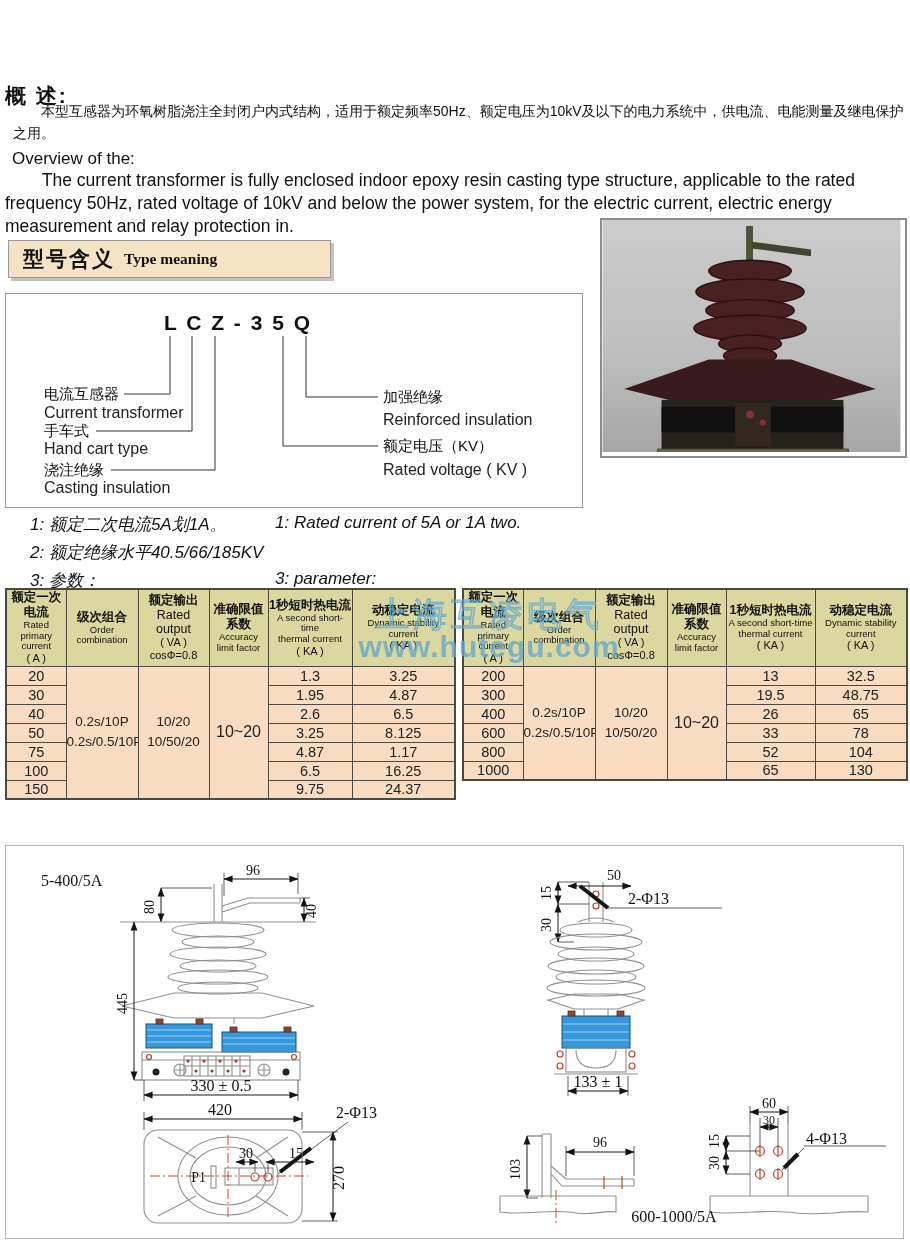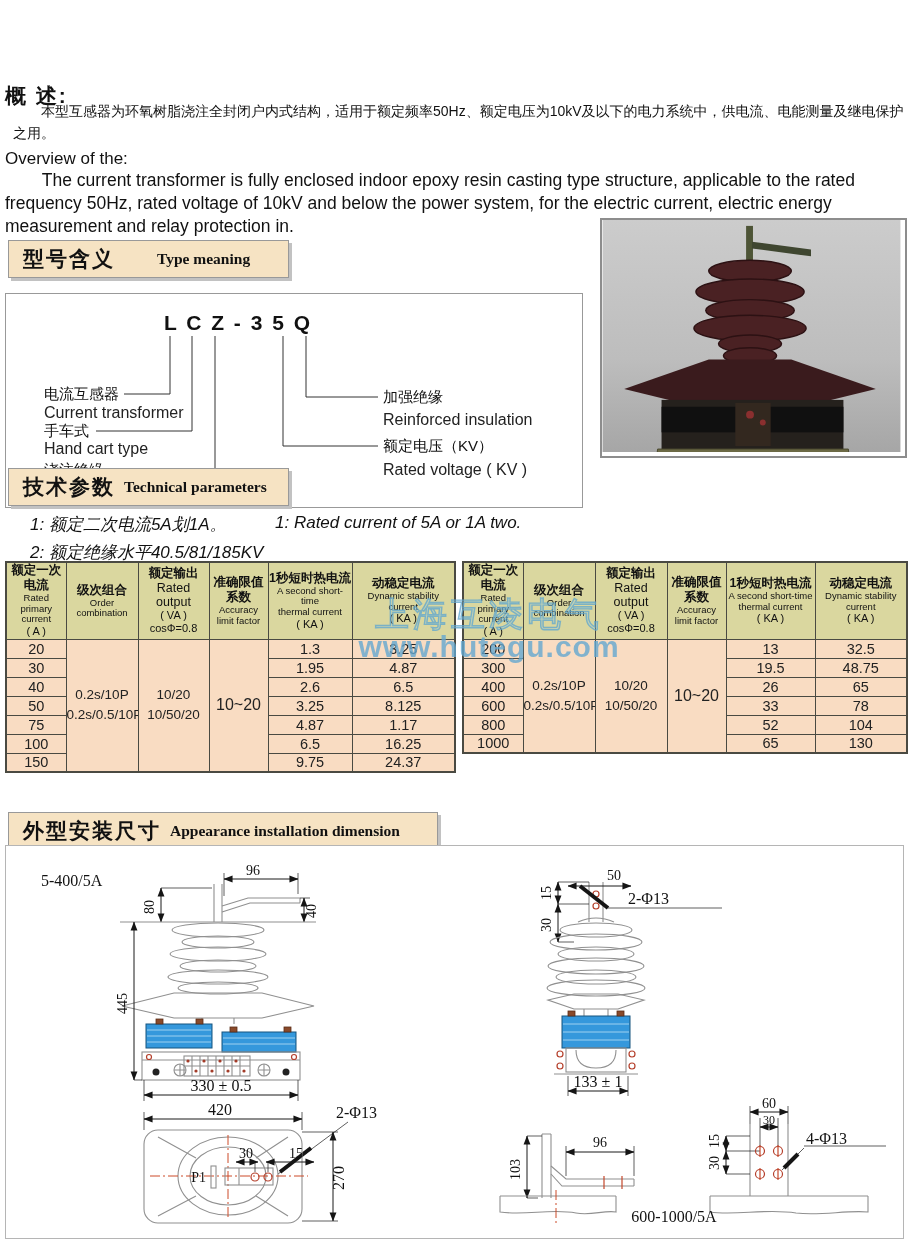--- a/index.html
+++ b/index.html
@@ -7,48 +7,48 @@
   .page{position:absolute;left:0;top:0;width:910px;height:1254px;background:#fff;overflow:hidden;}
 
   
   .title-line{position:absolute;left:145px;color:#1467ad;font-weight:800;font-size:36px;line-height:38px;white-space:nowrap;}
   #title-zh{top:6px;}
   #title-en{top:44px;letter-spacing:1px;}
 
   
   .ov-head-zh{position:absolute;left:5px;top:82px;font-size:21px;font-weight:bold;letter-spacing:2px;}
   .zh-para{position:absolute;left:5px;top:92px;width:901px;font-size:14px;line-height:22px;text-indent:2em;margin:8px;}
-  .ov-head-en{position:absolute;left:5px;top:149px;font-size:17px;}
+  .ov-head-en{position:absolute;left:12px;top:149px;font-size:17px;}
   .en-para{position:absolute;left:5px;top:169px;width:898px;font-size:17.5px;line-height:23px;text-indent:2.1em;margin:0;}
 
   
   .badge{position:absolute;height:38px;background:#f6e3c3;border:1px solid #999;box-shadow:3px 3px 0 #c2c2c2;display:flex;align-items:center;padding-left:14px;box-sizing:border-box;}
   .badge .bz{font-size:21px;font-weight:bold;letter-spacing:2px;}
   .badge .be{font-size:15.5px;font-weight:bold;font-family:"Liberation Serif",serif;margin-left:9px;white-space:nowrap;}
-  #badge-type{left:8px;top:240px;width:281px;gap:33px;}
+  #badge-type{left:8px;top:240px;width:323px;}
   #badge-tech{left:8px;top:468px;width:281px;}
   #badge-dims{left:8px;top:812px;width:430px;}
 
   
   .diagram-box{position:absolute;left:5px;top:293px;width:578px;height:215px;border:1px solid #999;box-sizing:border-box;}
   .tm-model{font-size:21px;font-weight:bold;fill:#111;letter-spacing:2px;}
   .tz{font-size:15px;fill:#111;}
   .te{font-size:16px;fill:#222;}
   .tm-line{stroke:#333;stroke-width:1;fill:none;}
 
   
   .photo{position:absolute;left:600px;top:218px;width:303px;height:236px;border:2px solid #8d8d8d;}
 
   
   .note{position:absolute;font-size:17px;white-space:nowrap;font-style:italic;}
   .note.zh{left:30px;}
   .note.en{left:275px;}
 
   
-  .ptable{position:absolute;top:561px;border-collapse:collapse;table-layout:fixed;border:2px solid #4a4a42;}
+  .ptable{position:absolute;top:588px;border-collapse:collapse;table-layout:fixed;border:2px solid #4a4a42;}
   #t-left{left:5px;width:449px;}
   #t-right{left:462px;width:444px;}
   .ptable th,.ptable td{border:1px solid #4a4a42;text-align:center;vertical-align:middle;padding:0;overflow:hidden;}
   .ptable thead tr{height:77px;}
   .ptable tbody tr{height:19px;}
   .ptable thead th{background:#dad79f;}
   .ptable tbody td{background:#f9dcc2;font-size:14.5px;color:#222;}
   .h-zh{display:block;font-size:12.5px;font-weight:bold;line-height:1.2;}
   .h-en{display:block;font-size:9.5px;font-weight:normal;line-height:1.12;}
   .h-en.big{font-size:12.5px;}
@@ -140,28 +140,24 @@
       <circle cx="150" cy="198" r="4" fill="#8a2f2f"></circle>
       <circle cx="163" cy="206" r="3" fill="#8a2f2f"></circle>
       <polygon points="56,233 250,233 254,266 52,266" fill="#6c6a45" stroke="#4a4830"></polygon>
       <circle cx="92" cy="252" r="6" fill="#1c1c1c"></circle>
       <circle cx="212" cy="252" r="6" fill="#1c1c1c"></circle>
       <rect x="122" y="238" width="60" height="20" fill="#242e1c" stroke="#111"></rect>
       <path d="M132,238 V258 M142,238 V258 M152,238 V258 M162,238 V258 M172,238 V258" stroke="#4a5a36" stroke-width="1"></path>
     </svg>
   </div>
 
-  <div id="badge-tech" class="badge">
-    <span class="bz">技术参数</span>
-    <span class="be">Technical parameters</span>
-  </div>
 
   <div class="note zh" style="top:513px">1: 额定二次电流5A划1A。</div>
   <div class="note en" style="top:513px">1: Rated current of 5A or 1A two.</div>
-  <div class="note zh" style="top:541px">2: 额定绝缘水平40.5/81/185KV</div>
+  <div class="note zh" style="top:541px">2: 额定绝缘水平40.5/66/185KV</div>
   <div class="note zh" style="top:569px">3: 参数：</div>
   <div class="note en" style="top:569px">3: parameter:</div>
 
   <table id="t-left" class="ptable">
     <colgroup>
         <col style="width:60px">
         <col style="width:72px">
         <col style="width:71px">
         <col style="width:59px">
         <col style="width:84px">
@@ -333,24 +329,20 @@
           <td>130</td>
         </tr>
     </tbody>
   </table>
 
   <div class="watermark">
     <div class="wm1">上海互凌电气</div>
     <div class="wm2">www.hutegu.com</div>
   </div>
 
-  <div id="badge-dims" class="badge">
-    <span class="bz">外型安装尺寸</span>
-    <span class="be">Appearance installation dimension</span>
-  </div>
 
   <div class="draw-box">
     <svg width="897" height="384" viewBox="0 0 897 384">
       <defs>
         <marker id="ar" viewBox="0 0 10 10" refX="9.5" refY="5" markerWidth="9" markerHeight="9" orient="auto-start-reverse">
           <path d="M0,1.2 L10,5 L0,8.8 Z" fill="#151515"></path>
         </marker>
       </defs>
 
       <g>

